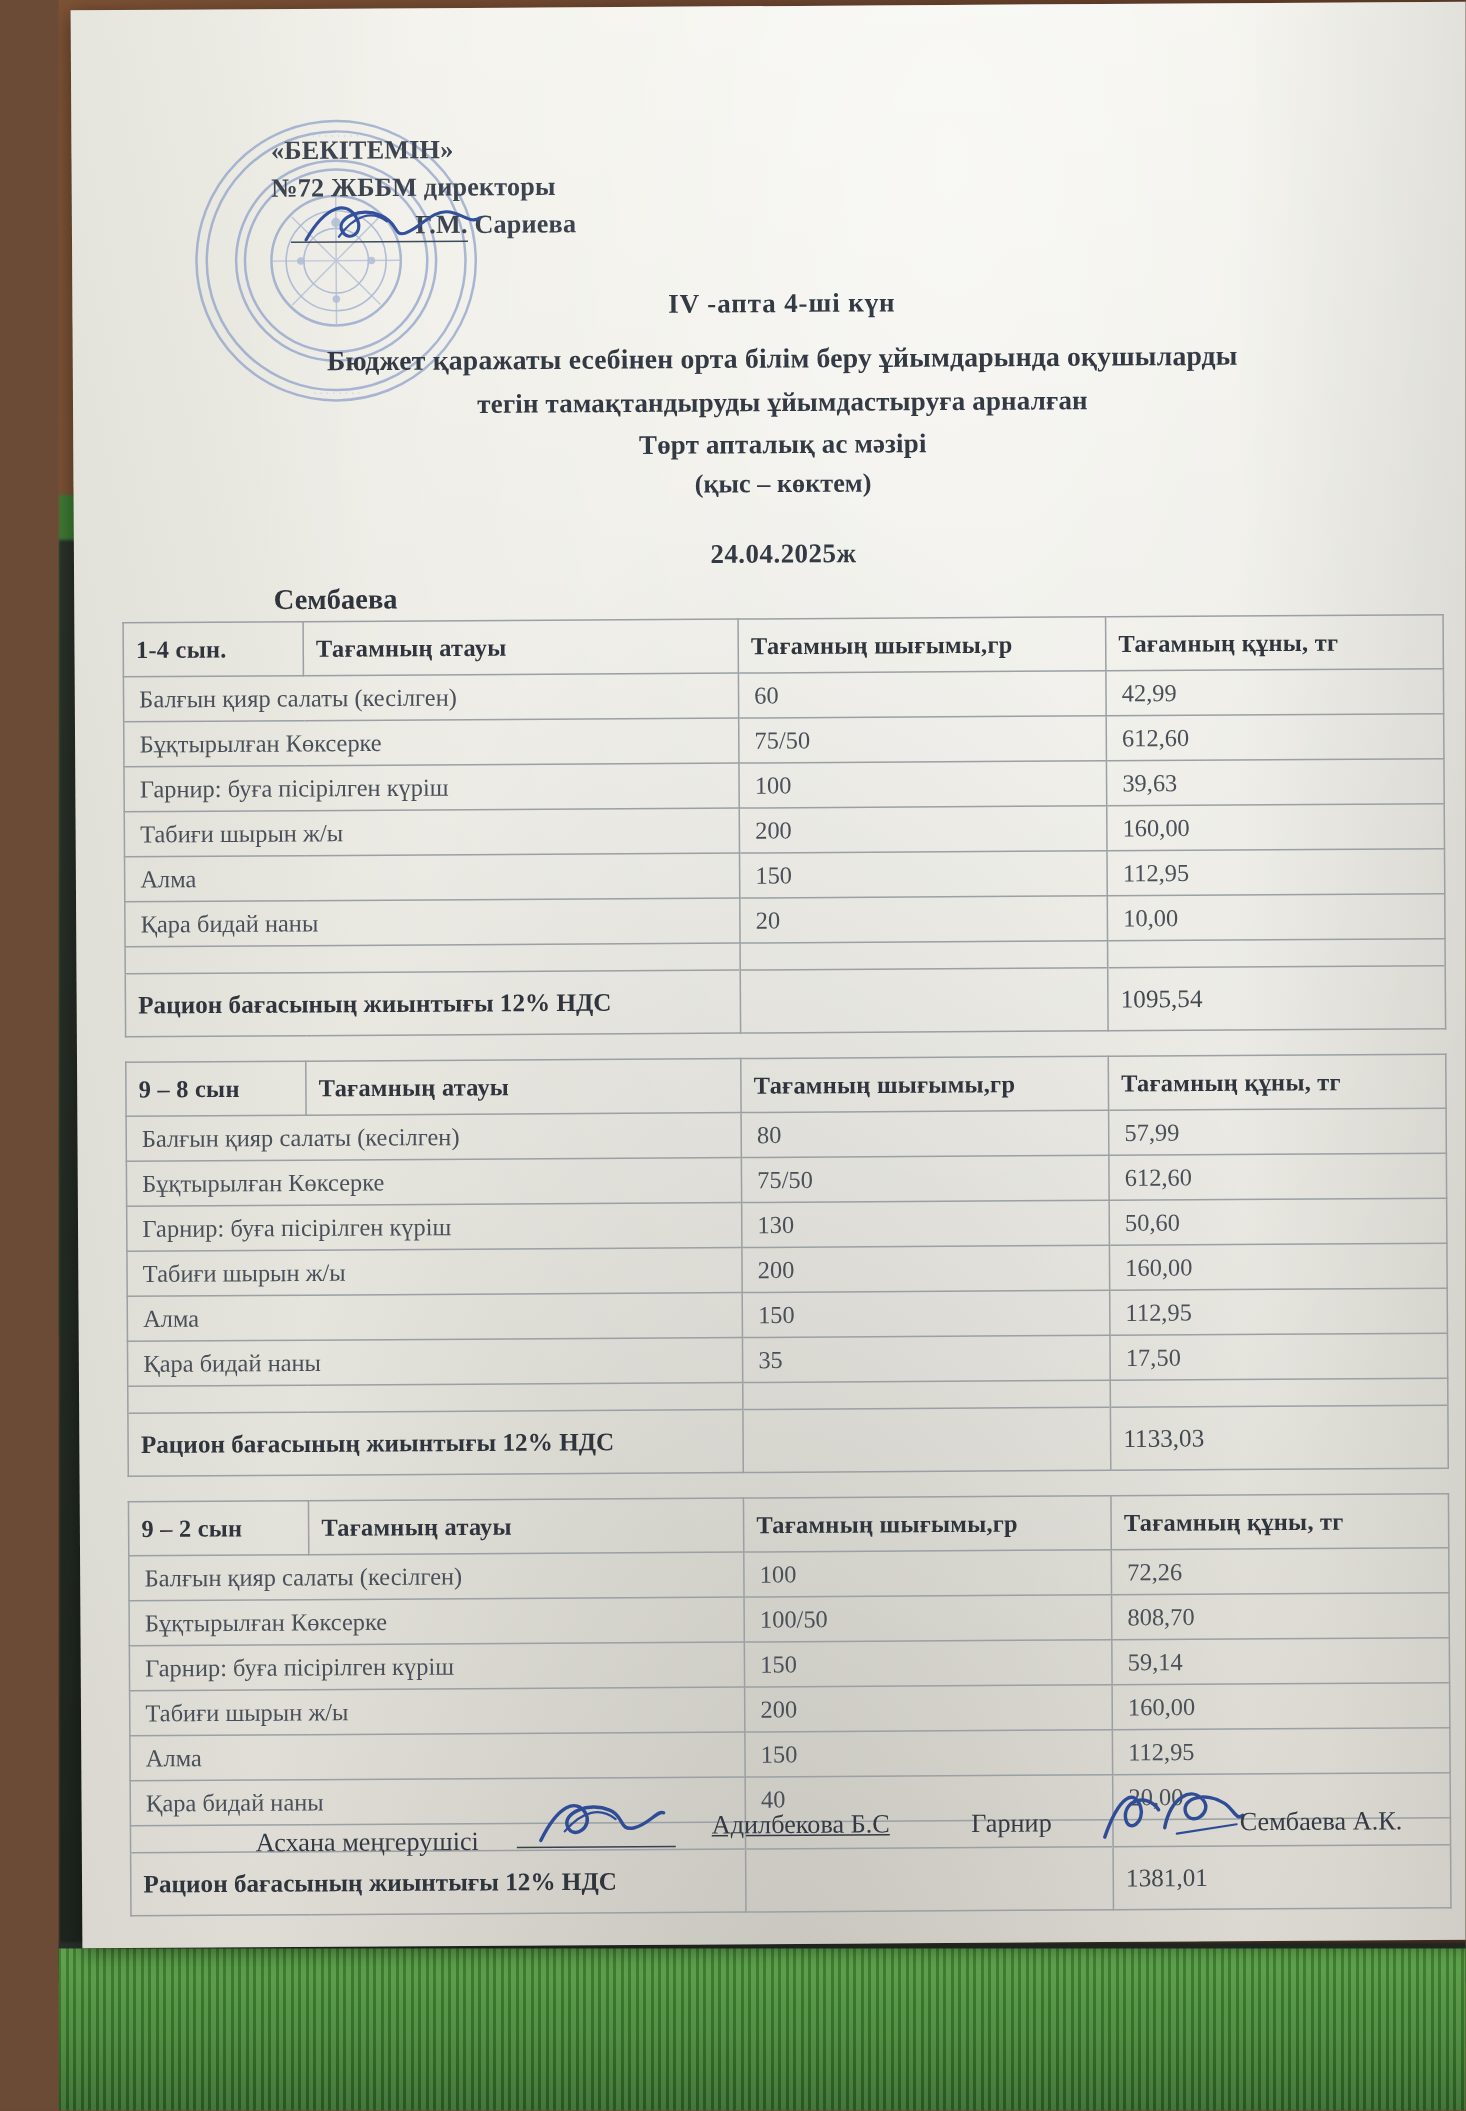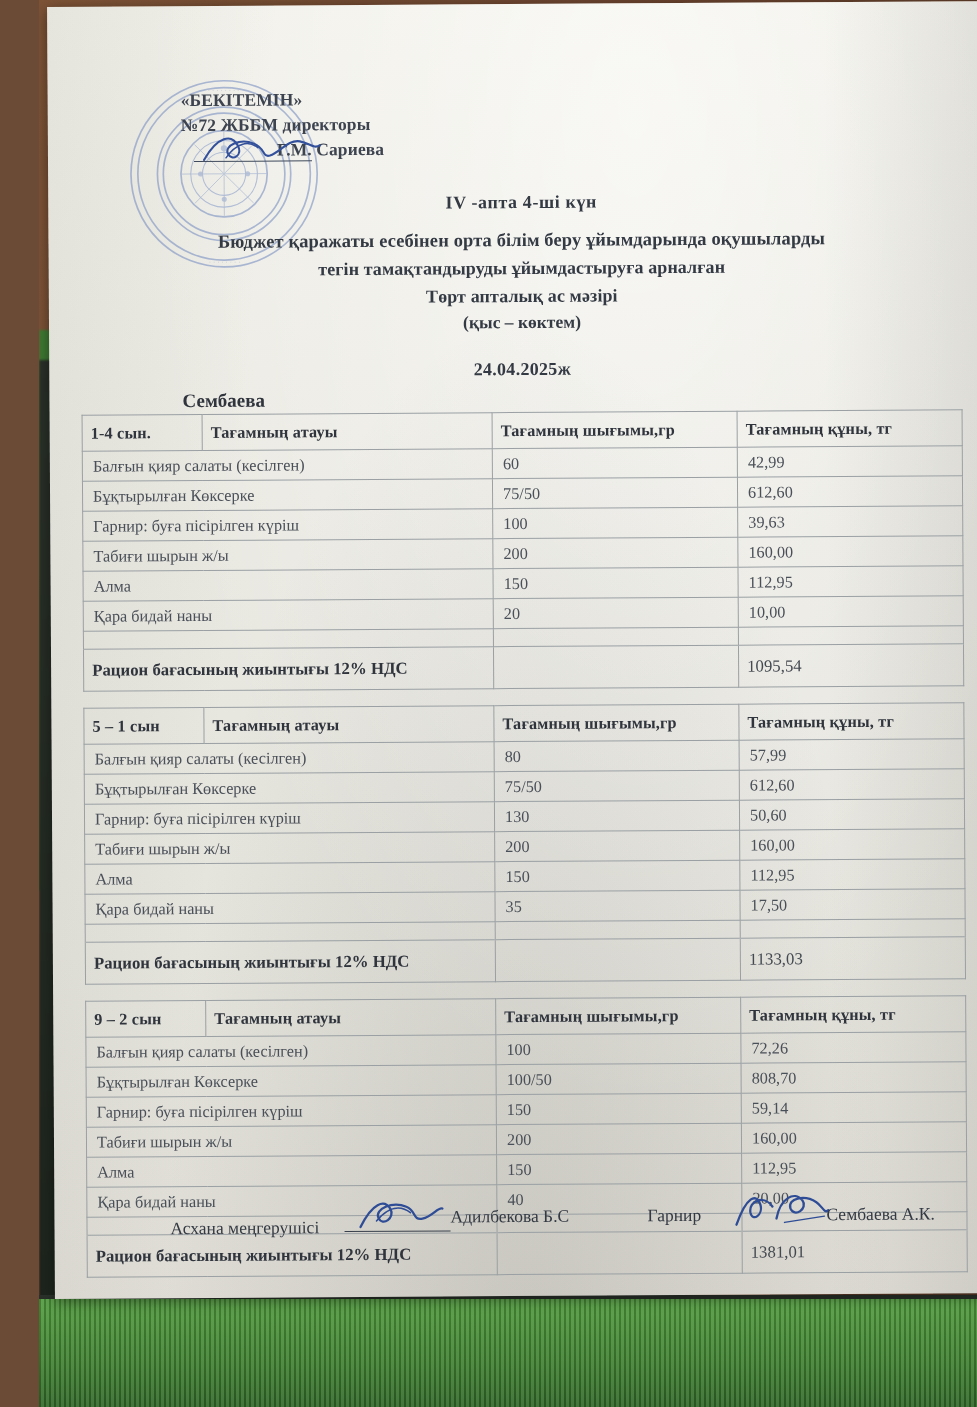--- a/index.html
+++ b/index.html
@@ -214,21 +214,21 @@
     z-index: 4;
     font-size: 17.5px;
     color: #343a44;
   }
   .f-row { position: relative; height: 40px; }
   .f-label-1 { position: absolute; left: 116px; top: 16px; font-family: Liberation Serif, serif; }
   .f-ul-1 {
     position: absolute; left: 290px; top: 30px;
     width: 106px; border-bottom: 1.7px solid #39404c;
   }
-  .f-name-1 { position: absolute; left: 396px; top: 6px; }
+  .f-name-1 { position: absolute; left: 420px; top: 6px; text-decoration: underline; }
   .f-label-2 { position: absolute; left: 593px; top: 6px; }
   .f-name-2 { position: absolute; left: 772px; top: 6px; }
   .sig-1 { position: absolute; left: 300px; top: -4px; width: 92px; height: 38px; }
   .sig-2 { position: absolute; left: 678px; top: -10px; width: 100px; height: 44px; }
 </style>
 </head>
 <body>
 
 <div class="photo">
   <div class="bg-green-left"></div>
@@ -354,21 +354,21 @@
           <div class="gap"></div>
           <table class="menu">
             <colgroup>
               <col class="c-class">
               <col class="c-name">
               <col class="c-out">
               <col class="c-price">
             </colgroup>
             <thead>
               <tr>
-                <th>5 – 1 сын</th>
+                <th>9 – 8 сын</th>
                 <th>Тағамның атауы</th>
                 <th>Тағамның шығымы,гр</th>
                 <th>Тағамның құны, тг</th>
               </tr>
             </thead>
             <tbody>
               <tr class="item">
                 <td colspan="2" class="cell-name">Балғын  қияр салаты (кесілген)</td>
                 <td class="cell-num v">80</td>
                 <td class="cell-num v">57,99</td>

